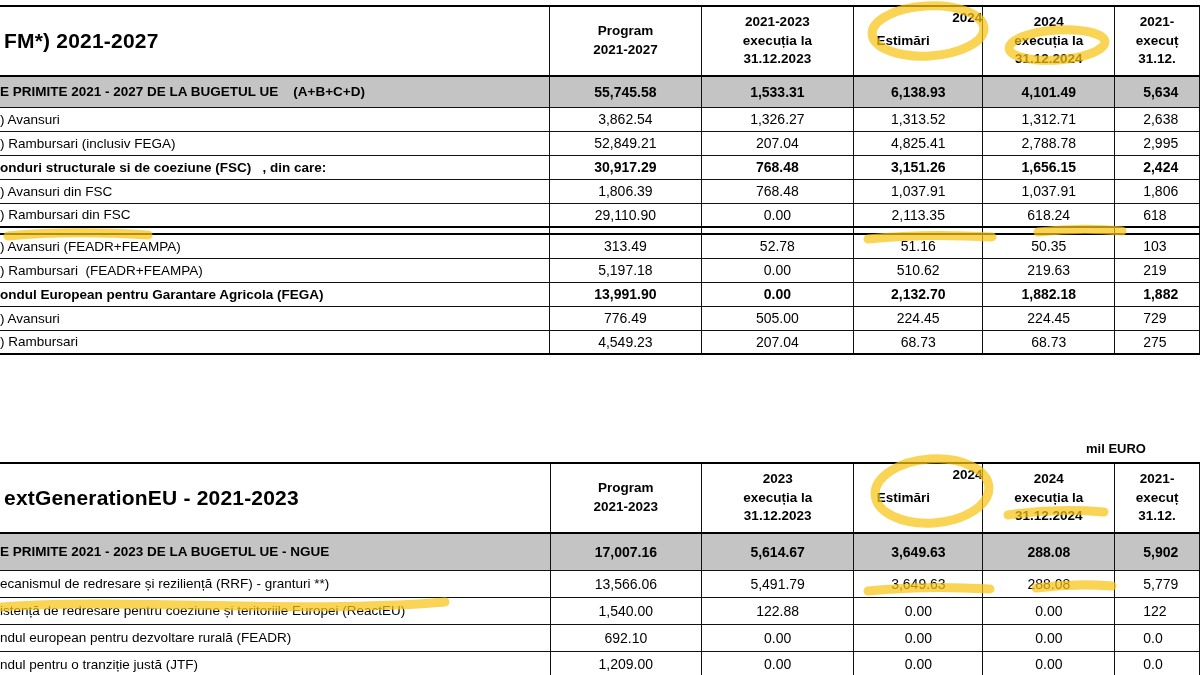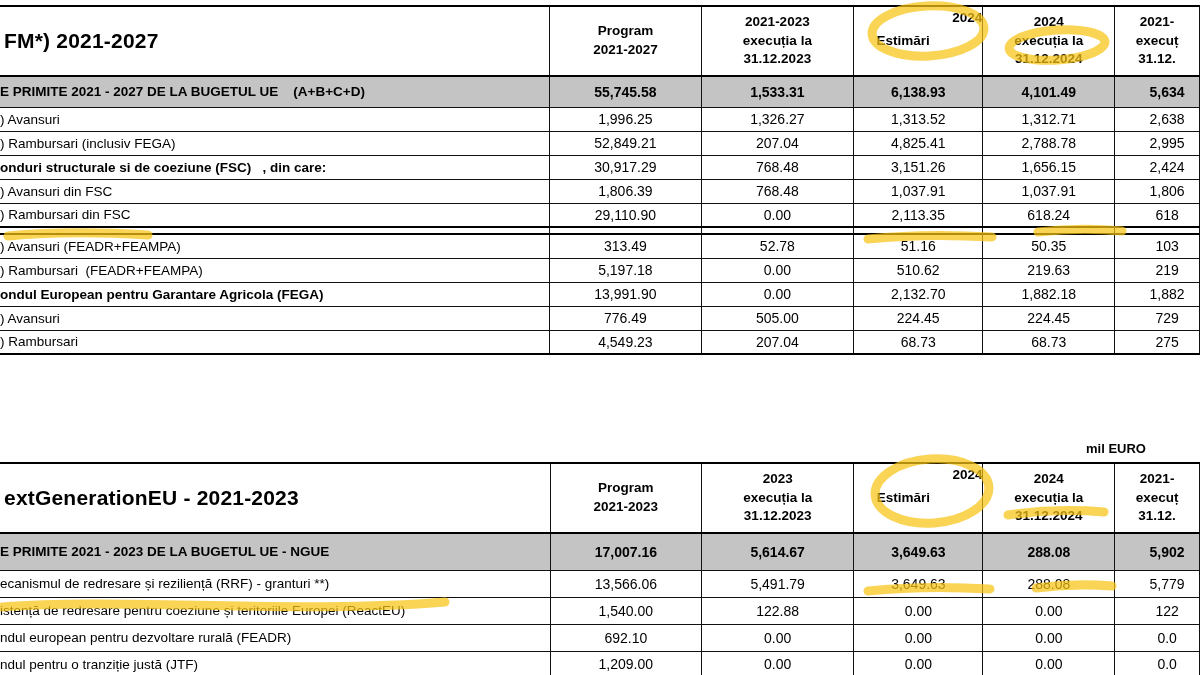--- a/index.html
+++ b/index.html
@@ -29,25 +29,25 @@
   .est-line{border-top:1.5px solid #000;height:0;}
   .est-bottom{height:22px;display:flex;align-items:center;justify-content:center;}
   .total-row td{background:#c4c4c4;font-weight:700;}
   #t1 tbody tr{height:24px;}
   #t2 tbody tr{height:27px;}
   #t1 tbody tr.total-row{height:31px;}
   #t2 tbody tr.total-row{height:37px;}
   #t1 tbody tr.tall{height:45px;}
   #t1 tbody tr.spacer{height:7px;}
   tr.spacer td{border-top:2px solid #000;border-bottom:2px solid #000;}
-  tr.bold td{font-weight:400;}
+  tr.bold td{font-weight:700;}
   tr.bold td.label-cell{font-weight:700;}
   .label-cell{text-align:left;font-size:13.5px;white-space:pre;overflow:hidden;}
   .val{text-align:center;font-size:14px;}
-  .val.last{text-align:center;padding-right:8px;white-space:nowrap;overflow:hidden;padding-left:28px;}
+  .val.last{text-align:left;padding-right:8px;white-space:nowrap;overflow:hidden;padding-left:28px;}
   .unit-label{position:absolute;top:441px;left:1046px;width:100px;text-align:right;font-size:13px;font-weight:700;}
   .hl-overlay{position:absolute;left:0;top:0;width:1200px;height:675px;pointer-events:none;z-index:5;}
   .hl-overlay *{vector-effect:non-scaling-stroke;}
 </style>
 </head>
 <body>
 
 <div class="page">
 
   <table id="t1">
@@ -96,21 +96,21 @@
       <tr class="total-row">
         <td class="label-cell">E PRIMITE 2021 - 2027 DE LA BUGETUL UE    (A+B+C+D)</td>
         <td class="val">55,745.58</td>
         <td class="val">1,533.31</td>
         <td class="val">6,138.93</td>
         <td class="val">4,101.49</td>
         <td class="val last">5,634</td>
       </tr>
     <tr>
           <td class="label-cell">) Avansuri</td>
-          <td class="val">1,996.25</td>
+          <td class="val">3,862.54</td>
           <td class="val">1,326.27</td>
           <td class="val">1,313.52</td>
           <td class="val">1,312.71</td>
           <td class="val last">2,638</td>
         </tr>
         <tr>
           <td class="label-cell">) Rambursari (inclusiv FEGA)</td>
           <td class="val">52,849.21</td>
           <td class="val">207.04</td>
           <td class="val">4,825.41</td>

